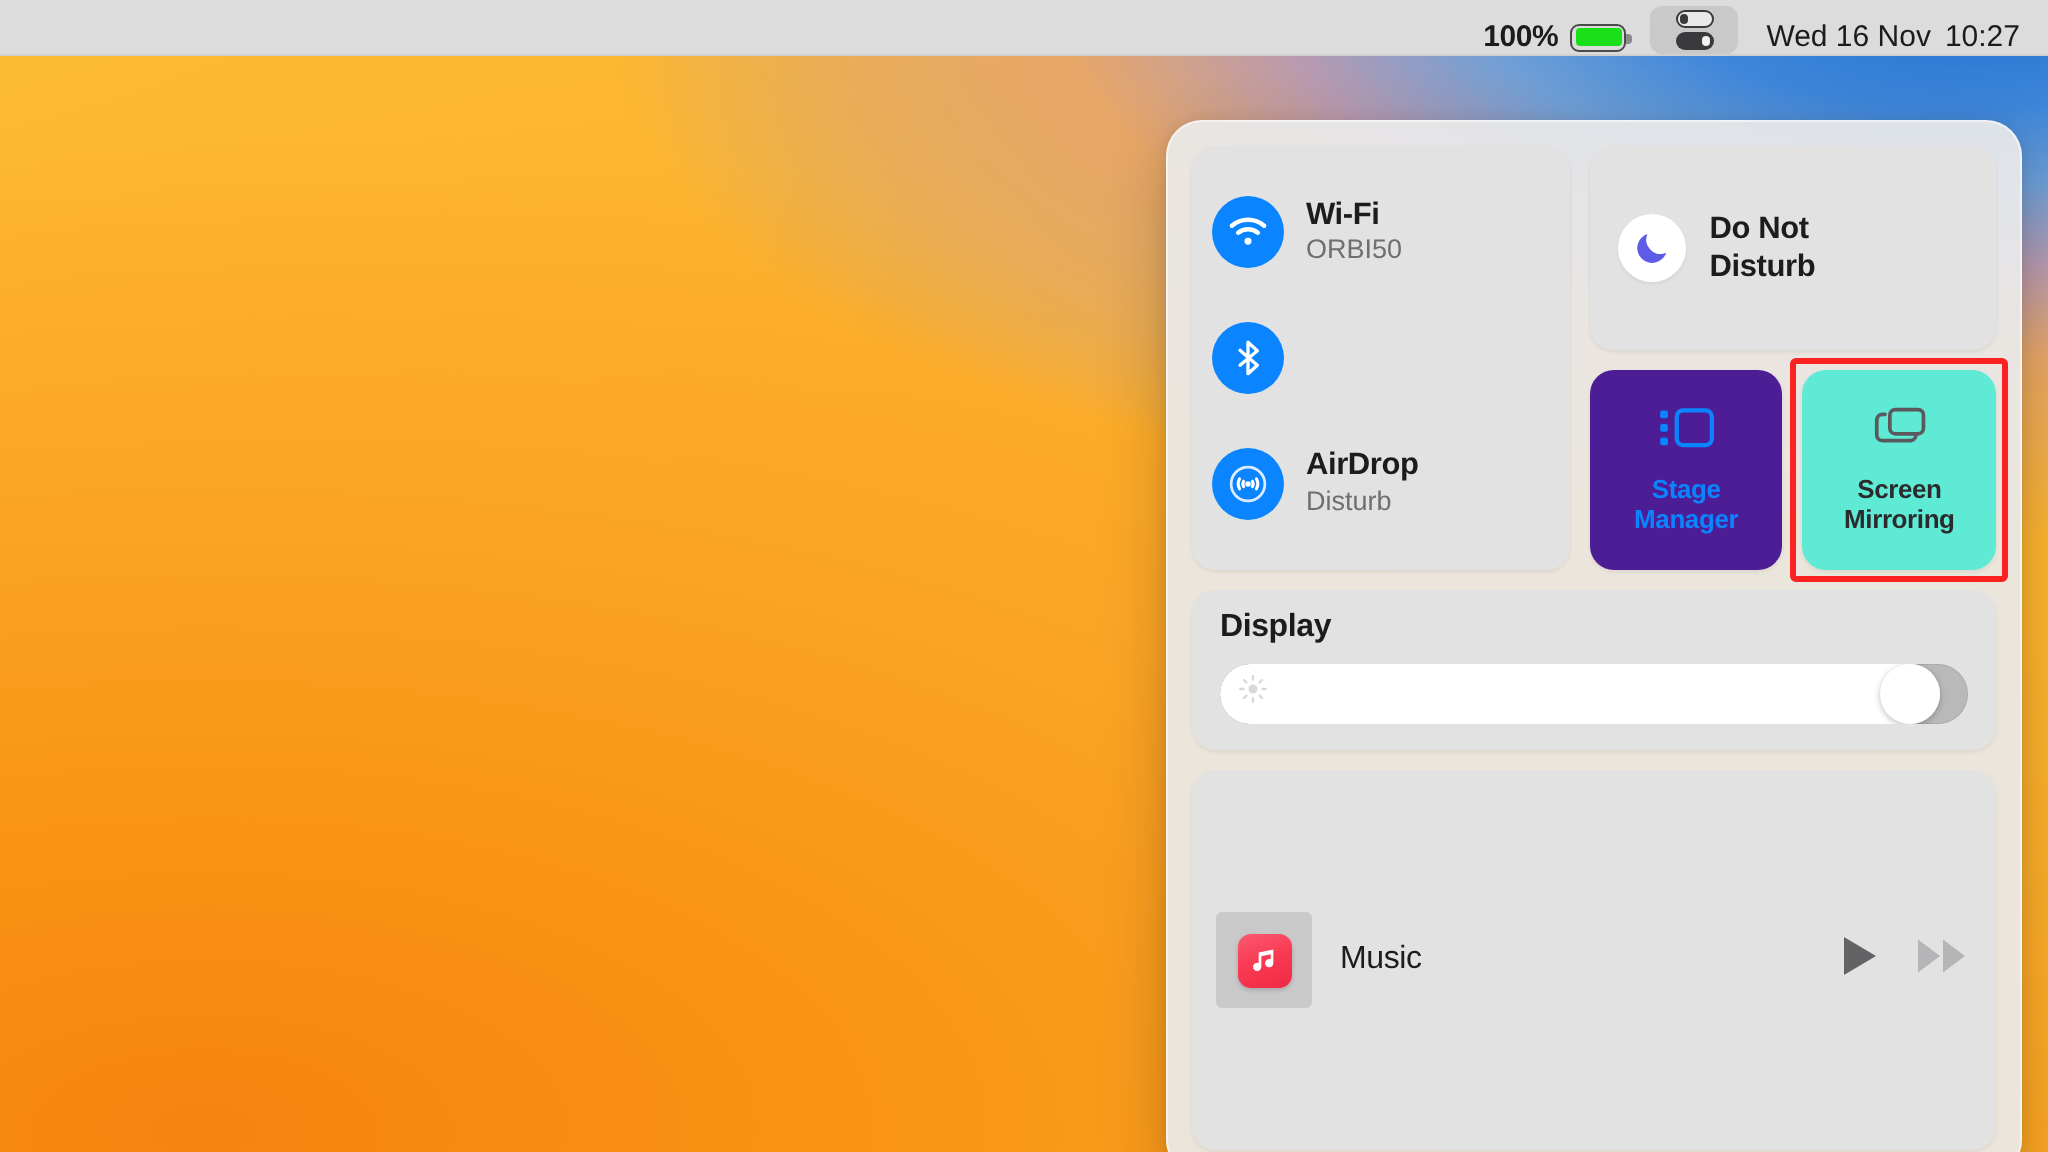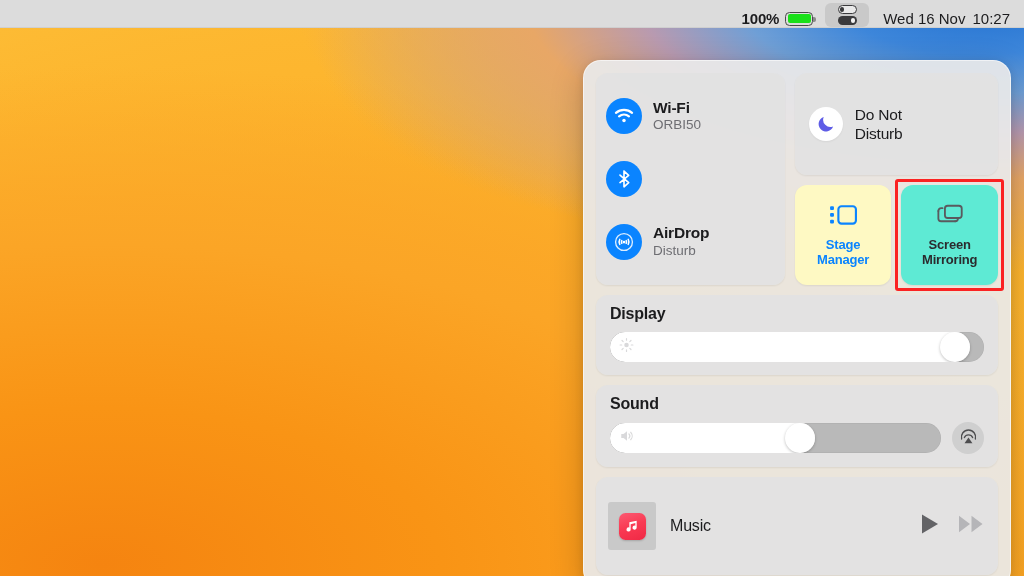--- a/index.html
+++ b/index.html
@@ -83,29 +83,29 @@
   .conn-title { font-size:15.5px; font-weight:700; color:#1c1c1e; line-height:1.2; letter-spacing:-0.2px; }
   .conn-sub { font-size:13.5px; color:#6e6e73; line-height:1.25; }
 
   .right-stack { display:flex; flex-direction:column; gap:10px; width:212px; }
   #dnd-module { height:102px; display:flex; align-items:center; padding:0 14px; gap:12px; }
   .dnd-icon-circle {
     width:34px; height:34px; border-radius:50%; background:#ffffff;
     display:flex; align-items:center; justify-content:center; flex:0 0 34px;
     box-shadow:0 1px 2px rgba(0,0,0,0.06);
   }
-  .dnd-label { font-size:15.5px; font-weight:400; color:#1c1c1e; line-height:1.25; letter-spacing:-0.2px; }
+  .dnd-label { font-size:15.5px; font-weight:700; color:#1c1c1e; line-height:1.25; letter-spacing:-0.2px; }
 
   .tile-row { display:flex; gap:10px; height:100px; }
   .tile {
     flex:1; border-radius:12px; display:flex; flex-direction:column;
     align-items:center; justify-content:center; gap:7px;
     box-shadow:0 1px 2px rgba(0,0,0,0.07);
   }
-  #stage-manager-tile { background:#fef9c3; }
+  #stage-manager-tile { background:#4c1d95; }
   #screen-mirroring-tile { background:#5eead4; position:relative; }
   .tile-label { font-size:13px; font-weight:700; line-height:1.12; text-align:center; letter-spacing:-0.2px; }
   #stage-manager-tile .tile-label { color:#0a84ff; }
   #screen-mirroring-tile .tile-label { color:#2b2b2e; }
   #highlight-box {
     position:absolute; left:-6px; top:-6px; right:-6px; bottom:-6px;
     border:3px solid #fb2222; border-radius:3px; pointer-events:none;
   }
 
   
@@ -285,45 +285,20 @@
               <g stroke="#8a8a8e" stroke-width="1.9" stroke-linecap="round">
                 <path d="M12 1.8v2.6M12 19.6v2.6M1.8 12h2.6M19.6 12h2.6M4.8 4.8l1.9 1.9M17.3 17.3l1.9 1.9M19.2 4.8l-1.9 1.9M6.7 17.3l-1.9 1.9"></path>
               </g>
             </svg>
           </span>
           <div class="slider-knob" id="display-knob" style="left: 330.24px;"></div>
         </div>
       </div>
     </div>
 
-    <div class="module slider-module">
-      <div class="slider-title">Sound</div>
-      <div class="slider-line">
-        <div class="slider-track" id="sound-track">
-          <div class="slider-fill" id="sound-fill" style="width: 204.58px;"></div>
-          <span class="slider-glyph">
-            <svg width="16" height="14" viewBox="0 0 24 22" fill="none">
-              <path d="M3 8h3.6L12 3.4v15.2L6.6 14H3z" fill="#8a8a8e"></path>
-              <path d="M15 7.6a5 5 0 0 1 0 6.8" stroke="#8a8a8e" stroke-width="1.8" stroke-linecap="round"></path>
-              <path d="M17.8 5.1a8.6 8.6 0 0 1 0 11.8" stroke="#8a8a8e" stroke-width="1.8" stroke-linecap="round"></path>
-            </svg>
-          </span>
-          <div class="slider-knob" id="sound-knob" style="left: 174.58px;"></div>
-        </div>
-        <div id="airplay-button">
-          <span>
-            <svg width="19" height="19" viewBox="0 0 24 24" fill="none">
-              <path d="M3.3 15.1a9 9 0 1 1 17.4 0" stroke="#4d4d4f" stroke-width="1.7" stroke-linecap="round"></path>
-              <path d="M6.8 13.4a5.6 5.6 0 0 1 10.4 0" stroke="#4d4d4f" stroke-width="1.7" stroke-linecap="round"></path>
-              <path d="M12 13.2l5 7.4H7z" fill="#4d4d4f"></path>
-            </svg>
-          </span>
-        </div>
-      </div>
-    </div>
 
     <div class="module" id="music-module">
       <div id="album-art">
         <span id="music-app-icon">
           <svg width="16" height="16" viewBox="0 0 24 24" fill="none">
             <path d="M19 4.1v10.3a3.1 3.1 0 1 1-2-2.9V7.6l-7 1.6v7.9a3.1 3.1 0 1 1-2-2.9V6.3z" fill="#fff"></path>
           </svg>
         </span>
       </div>
       <div id="music-title">Music</div>

